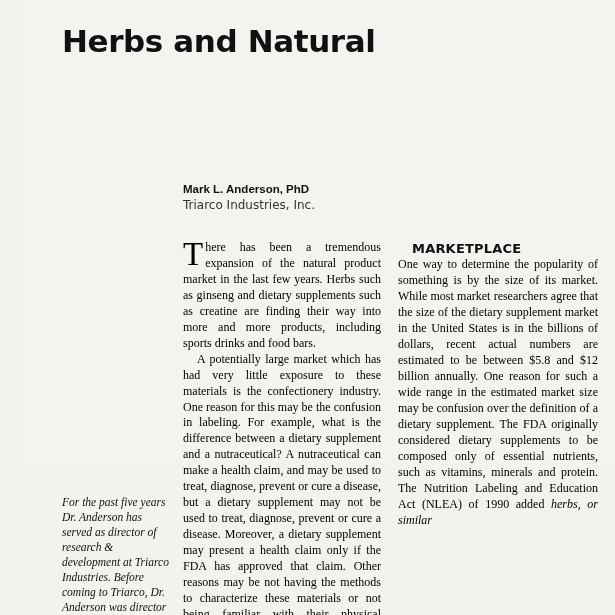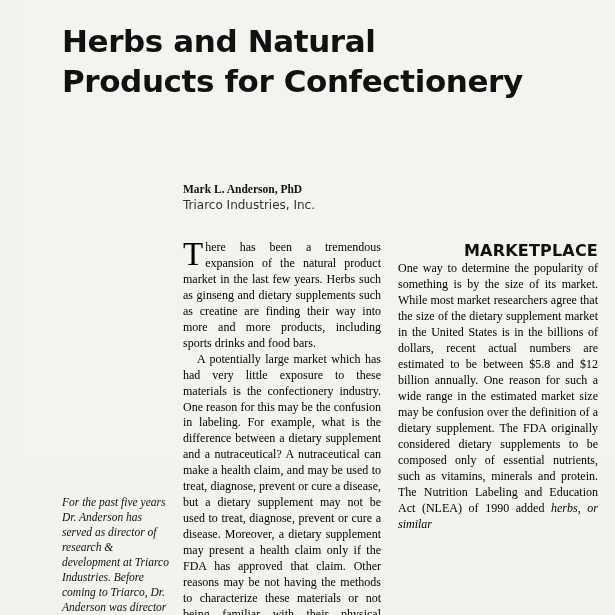--- a/index.html
+++ b/index.html
@@ -43,21 +43,21 @@
     white-space: nowrap;
   }
   
   .byline {
     position: absolute;
     left: 163px;
     top: 183px;
     width: 220px;
   }
   .author-name {
-    font-family: Liberation Serif, serif;
+    font-family: Liberation Sans, sans-serif;
     font-weight: bold;
     font-size: 11.5px;
     color: #111;
     margin: 0 0 3px 0;
   }
   .author-affil {
     font-family: "DejaVu Sans", sans-serif;
     font-size: 12px;
     color: #333;
     margin: 0;
@@ -105,38 +105,37 @@
     float: left;
     font-family: "Liberation Serif", serif;
     font-size: 33px;
     line-height: 25px;
     padding: 2px 2px 0 0;
     font-weight: normal;
   }
   .section-head {
     font-family: "DejaVu Sans", sans-serif;
     font-weight: bold;
-    font-size: 16px;
+    font-size: 13px;
     letter-spacing: 0.2px;
     margin: 11px 0 4px 0;
-    text-align: right;
+    text-align: left;
     text-indent: 0;
     color: #111;
   }
   .ital { font-style: italic; }
 </style>
 </head>
 <body>
 
 <div class="page">
 
   <div class="title-block">
     <h1 class="doc-title">
       <span>Herbs and Natural</span>
-      <span class="line2">Products for Confectionery</span>
     </h1>
   </div>
 
   <div class="byline">
     <p class="author-name">Mark L. Anderson, PhD</p>
     <p class="author-affil">Triarco Industries, Inc.</p>
   </div>
 
   <div class="sidenote">For the past five years Dr. Anderson has served as director of research &amp; development at Triarco Industries. Before coming to Triarco, Dr. Anderson was director of analytical chemistry at Emisphere Tech-</div>
 

